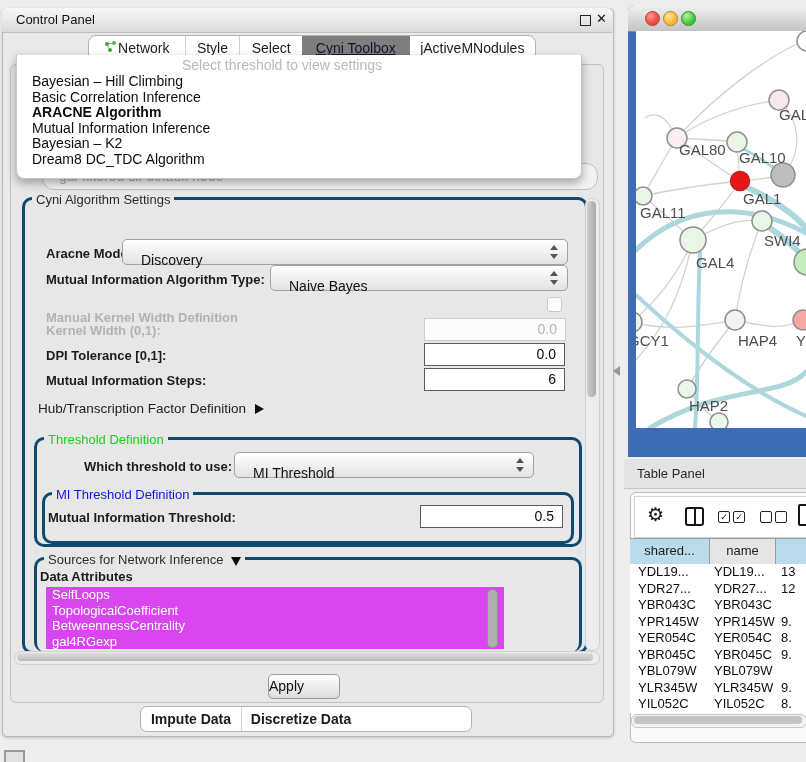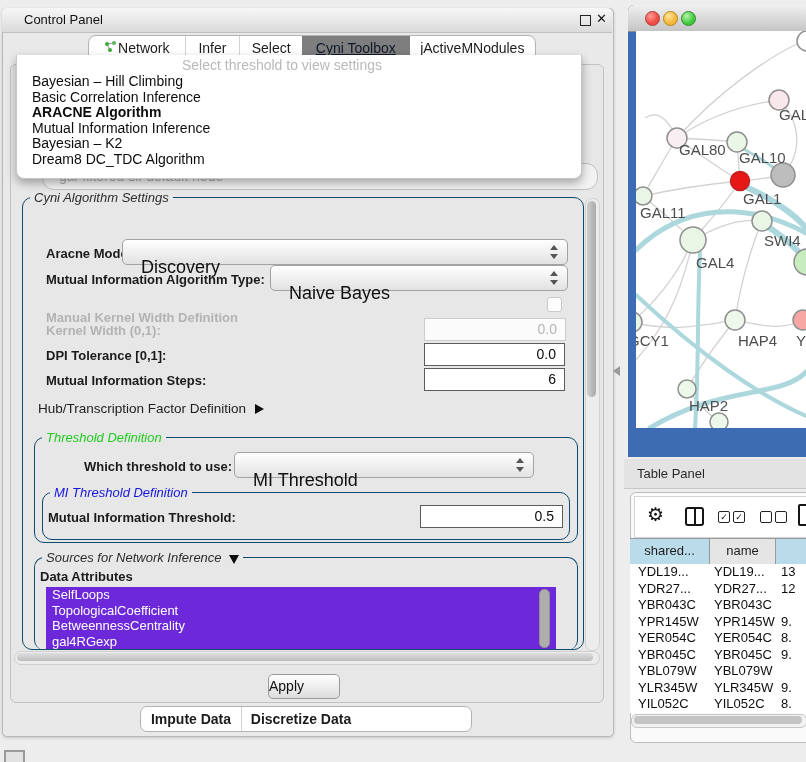--- a/index.html
+++ b/index.html
@@ -2,65 +2,65 @@
 <html><head>
 <meta charset="utf-8">
 <style>
   html,body{margin:0;padding:0;}
   body{font-family:"Liberation Sans","DejaVu Sans",sans-serif;background:#ededed;}
   .page{position:relative;width:806px;height:762px;background:#ededed;overflow:hidden;}
   .abs{position:absolute;}
   
   .cp{left:2px;top:8px;width:610px;height:727px;background:#e9e9e9;border:1px solid #b9b9b9;border-radius:5px;box-shadow:0 1px 3px rgba(0,0,0,.18);}
   .cp-titlebar{left:2px;top:8px;width:610px;height:24px;background:linear-gradient(#f7f7f7,#dadada);border-bottom:1px solid #bfbfbf;border-radius:5px 5px 0 0;}
-  .cp-title{left:24px;top:12px;font-size:13px;color:#111;}
+  .cp-title{left:16px;top:12px;font-size:13px;color:#111;}
   .float-ico{left:580px;top:15px;width:9px;height:9px;border:1.5px solid #222;background:transparent;}
   .close-ico{left:596px;top:11px;font-size:13px;font-weight:bold;color:#111;}
   
   .tabpill{left:88px;top:35px;width:446px;height:25px;background:#fff;border:1px solid #b3b3b3;border-radius:8px;display:flex;overflow:hidden;}
   .tab{font-size:14px;color:#1c1c1c;line-height:25px;text-align:left;white-space:nowrap;border-left:1px solid #d2d2d2;display:flex;align-items:center;justify-content:center;gap:1px;}
   .tab:first-child{border-left:none;}
   .tab.sel{background:#7e7e7e;color:#0f172a;border-left:none;text-decoration:underline;}
   
   .mainpanel{left:10px;top:64px;width:592px;height:637px;background:#e7e7e7;border:1px solid #c2c2c2;border-radius:6px;}
   .hidden-combo{left:42px;top:163px;width:538px;height:25px;background:#f2f2f2;border:1px solid #c0c0c0;border-radius:12px;color:#a9a9a9;font-size:14px;line-height:25px;padding-left:16px;}
   
   .popup{left:16px;top:55px;width:564px;height:123px;background:#fff;border:1px solid #c6c6c6;border-top:none;border-radius:0 0 8px 8px;box-shadow:0 4px 10px rgba(0,0,0,.32);z-index:6;}
   .popup-ph{left:0;top:57px;width:564px;text-align:center;color:#b9b9b9;font-size:14px;z-index:7;}
   .popup-item{font-size:14px;color:#0d0d0d;line-height:15.5px;padding-left:14px;white-space:nowrap;}
   .popup-item.bold{font-weight:bold;}
   .popup-items{left:18px;top:74px;width:556px;z-index:7;}
   
-  .grp{border:1px solid #0c4a6e;border-radius:10px;font-style:italic;}
+  .grp{border:3px solid #0c4a6e;border-radius:10px;}
   .grp-t{position:absolute;top:-8px;left:7px;background:#e7e7e7;padding:0 4px;font-size:13px;color:#2c2c2c;white-space:nowrap;}
   .grp-t.blue{color:#1414dd;}
   .grp-t.green{color:#1ecc1e;}
   .lbl{font-size:13px;font-weight:bold;color:#1b1b1b;white-space:nowrap;}
   .lbl.dis{color:#b3b3b3;}
   .plain{font-weight:normal;color:#222;}
   
   .combo{background:linear-gradient(#ffffff,#e2e2e2);border:1px solid #a3a3a3;border-radius:5px;height:24px;}
-  .combo .val{position:absolute;left:18px;top:15px;line-height:24px;font-size:18px;color:#111;}
+  .combo .val{position:absolute;left:18px;top:8px;line-height:24px;font-size:14px;color:#111;}
   .arrows{position:absolute;right:9px;top:5px;width:8px;height:14px;}
   .arrows i{position:absolute;left:0;width:0;height:0;border-left:4px solid transparent;border-right:4px solid transparent;}
   .arrows .up{top:0;border-bottom:5px solid #555;}
   .arrows .dn{bottom:0;border-top:5px solid #555;}
   
   .fld{height:21px;background:#fff;border:1.5px solid #5c5c5c;font-size:14px;color:#0a0a0a;text-align:right;line-height:21px;padding-right:8px;}
   .fld.dis{background:#fbfbfb;border:1px solid #cdcdcd;color:#b5b5b5;}
   .chk{width:13px;height:13px;border:1px solid #c9c9c9;border-radius:3px;background:#fcfcfc;}
   
   .vsb{left:585px;top:198px;width:13px;height:451px;background:#ececec;border:1px solid #d2d2d2;border-radius:7px;}
   .vsb .thumb{position:absolute;left:1px;top:2px;width:9px;height:196px;background:linear-gradient(90deg,#cfcfcf,#a8a8a8);border-radius:5px;}
   .hsb{left:14px;top:651px;width:584px;height:12px;background:#ececec;border:1px solid #cfcfcf;border-radius:7px;}
   .hsb .thumb{position:absolute;left:2px;top:1px;width:576px;height:8px;background:linear-gradient(#dedede,#bdbdbd);border-radius:5px;}
   .tri-r{display:inline-block;width:0;height:0;border-top:5.5px solid transparent;border-bottom:5.5px solid transparent;border-left:9px solid #0d0d0d;margin-left:9px;vertical-align:-1px;}
   .tri-d{display:inline-block;width:0;height:0;border-left:5.5px solid transparent;border-right:5.5px solid transparent;border-top:9px solid #0d0d0d;margin-left:7px;vertical-align:-2px;}
   
-  .attr-list{left:46px;top:587px;width:510px;height:62px;background:#6d28d9;overflow:hidden;}
+  .attr-list{left:46px;top:587px;width:458px;height:62px;background:#d946ef;overflow:hidden;}
   .attr-item{font-size:13px;color:#fff;line-height:15.5px;padding-left:6px;white-space:nowrap;}
   .attr-sb{position:absolute;right:6px;top:2px;width:9px;height:57px;background:#aeaeae;border-radius:5px;border:1px solid #8f8f8f;}
   
   .btn{left:268px;top:674px;width:70px;height:23px;background:linear-gradient(#ffffff,#dcdcdc);border:1px solid #9b9b9b;border-radius:5px;font-size:14px;color:#111;text-align:left;line-height:22px;}
   .btabpill{left:140px;top:706px;width:330px;height:24px;background:#fff;border:1px solid #b3b3b3;border-radius:7px;display:flex;overflow:hidden;}
   .btab{font-size:14px;font-weight:bold;color:#1c1c1c;line-height:24px;text-align:center;border-left:1px solid #d2d2d2;flex:0 0 auto;}
   .btab:first-child{border-left:none;}
   .btab.sel{background:#8c8c8c;color:#f2f2f2;font-weight:normal;border-left:none;}
   
   .split-arrow{left:613px;top:366px;width:0;height:0;border-top:5px solid transparent;border-bottom:5px solid transparent;border-right:7px solid #9a9a9a;}
@@ -114,21 +114,21 @@
             <line x1="3" y1="4" x2="10" y2="3" stroke="#9a9a9a" stroke-width="1"></line>
             <line x1="3" y1="4" x2="6" y2="10" stroke="#9a9a9a" stroke-width="1"></line>
             <circle cx="3" cy="4" r="2" fill="#3da93d"></circle>
             <circle cx="10" cy="3" r="2" fill="#57b857"></circle>
             <circle cx="6" cy="10" r="2" fill="#3da93d"></circle>
           </svg>
       </span>
       <span>Network</span>
     </div>
     <div class="tab" style="width:54px">
-        <span>Infer</span>
+        <span>Style</span>
       </div>
     <div class="tab" style="width:62px">
         <span>Select</span>
       </div>
     <div class="tab sel" style="width:108px">
         <span>Cyni Toolbox</span>
       </div>
     <div class="tab" style="width:126px;border-left:none">
         <span>jActiveMNodules</span>
       </div>

